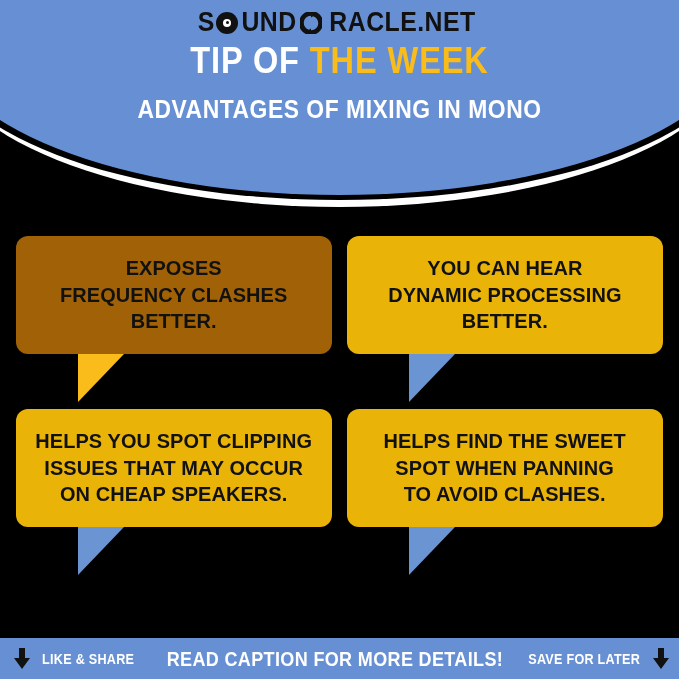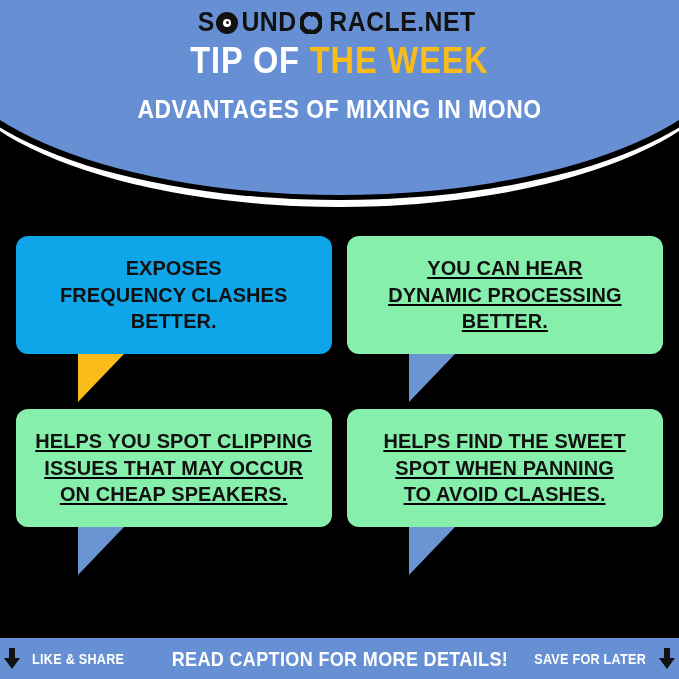--- a/index.html
+++ b/index.html
@@ -168,22 +168,22 @@
   }
   .bubble {
     position: relative;
     border-radius: 12px;
     padding: 14px 10px 14px 10px;
     min-height: 118px;
     display: flex;
     align-items: center;
     justify-content: center;
   }
-  .bubble.yellow { background: #0ea5e9; }
-  .bubble.blue   { background: #86efac; text-decoration: underline; }
+  .bubble.yellow { background: #a16207; }
+  .bubble.blue   { background: #eab308; }
 
   .bubble-text {
     color: #111111;
     font-family: "Liberation Sans Narrow", "Liberation Sans", sans-serif;
     font-size: 21px;
     font-weight: bold;
     line-height: 1.28;
     text-align: center;
     letter-spacing: 0.1px;
     transform: scaleX(0.95);
@@ -217,22 +217,22 @@
     display: flex;
     align-items: center;
     z-index: 5;
   }
   .footer-left, .footer-right {
     display: flex;
     align-items: center;
     gap: 7px;
     width: 180px;
   }
-  .footer-left  { padding-left: 4px; }
-  .footer-right { padding-right: 4px; justify-content: flex-end; }
+  .footer-left  { padding-left: 14px; }
+  .footer-right { padding-right: 10px; justify-content: flex-end; }
 
   .footer-small {
     color: #ffffff;
     font-family: "Liberation Sans Narrow", "Liberation Sans", sans-serif;
     font-size: 14px;
     font-weight: bold;
     letter-spacing: 0.3px;
     line-height: 1;
     transform: scaleX(0.9);
     white-space: nowrap;

